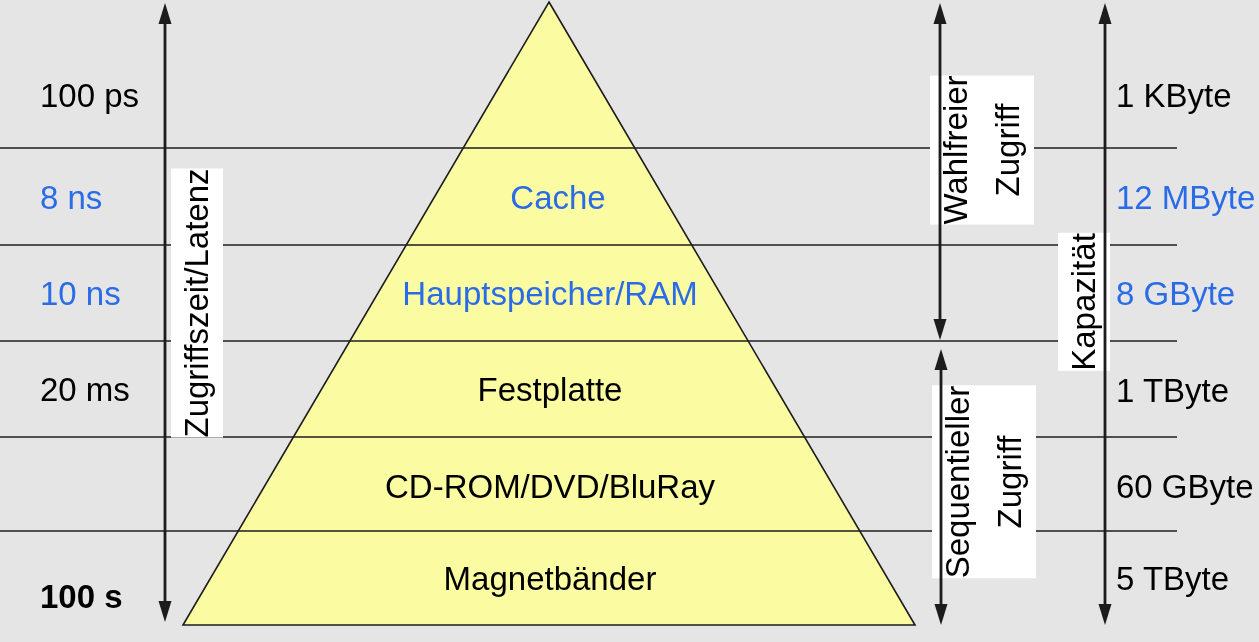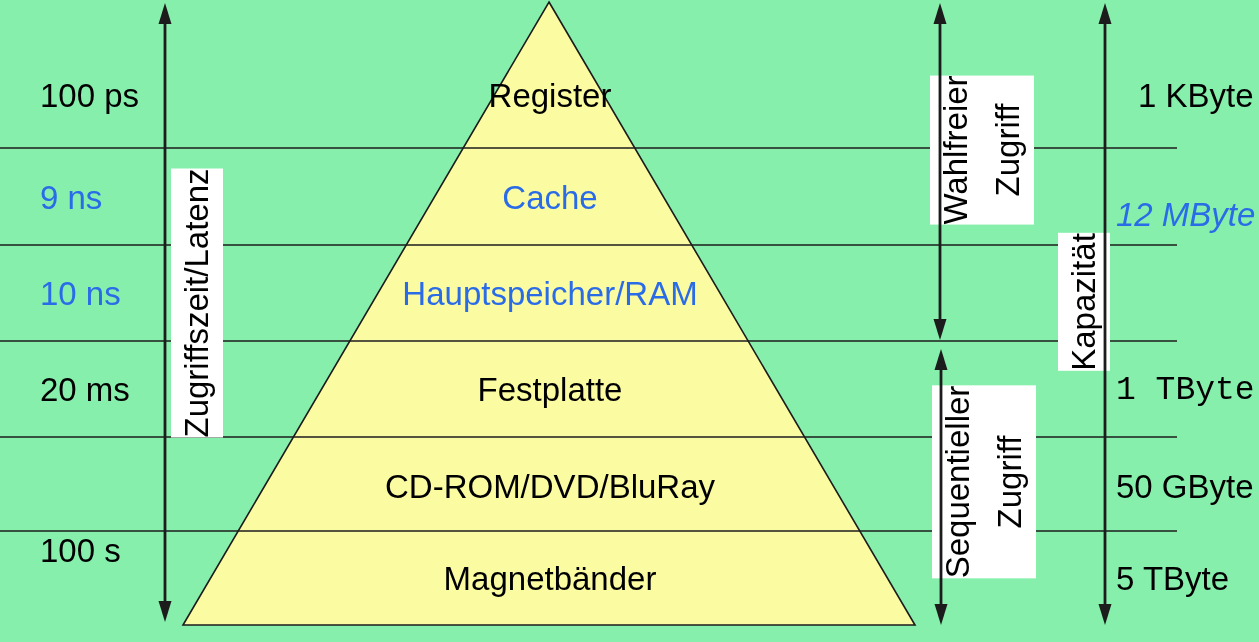--- a/index.html
+++ b/index.html
@@ -1,17 +1,17 @@
 <!DOCTYPE html>
 <html><head>
 <meta charset="utf-8">
 <style>
   html,body{margin:0;padding:0;background:#fff;}
   #stage{
-    position:relative;width:1259px;height:642px;background:#86efac;
+    position:relative;width:1259px;height:642px;background:#e5e5e5;
     font-family:"Liberation Sans","DejaVu Sans",sans-serif;
     overflow:hidden;
   }
   #stage svg{position:absolute;left:0;top:0;}
   #base-layer{z-index:1;}
   .lbl{
     position:absolute;z-index:2;font-size:33px;line-height:1;color:#000;
     white-space:nowrap;
   }
   .tick-left{left:40px;transform:translateY(-50%);}
@@ -33,48 +33,48 @@
   <svg id="base-layer" width="1259" height="642" viewBox="0 0 1259 642">
     <polygon points="549,2 915,625 183,625" stroke="#1c1c1c" stroke-width="1.6" fill="#fbfba2"></polygon>
     <line x1="0" y1="148" x2="1177" y2="148" stroke="#1c1c1c" stroke-width="1.6"></line>
     <line x1="0" y1="245" x2="1177" y2="245" stroke="#1c1c1c" stroke-width="1.6"></line>
     <line x1="0" y1="341" x2="1177" y2="341" stroke="#1c1c1c" stroke-width="1.6"></line>
     <line x1="0" y1="437" x2="1177" y2="437" stroke="#1c1c1c" stroke-width="1.6"></line>
     <line x1="0" y1="531" x2="1177" y2="531" stroke="#1c1c1c" stroke-width="1.6"></line>
   </svg>
 
   <div class="lbl tick-left" style="top: 95px; color: rgb(0, 0, 0);">100 ps</div>
-  <div class="lbl tick-left" style="top: 197px; color: rgb(42, 107, 232);">9 ns</div>
+  <div class="lbl tick-left" style="top: 197px; color: rgb(42, 107, 232);">8 ns</div>
   <div class="lbl tick-left" style="top: 293px; color: rgb(42, 107, 232);">10 ns</div>
   <div class="lbl tick-left" style="top: 389px; color: rgb(0, 0, 0);">20 ms</div>
-  <div class="lbl tick-left" style="top: 550px; color: rgb(0, 0, 0);">100 s</div>
+  <div class="lbl tick-left" style="top: 596px; color: rgb(0, 0, 0); font-weight: bold;">100 s</div>
 
   <div class="rot" style="left:197px;top:303px">Zugriffszeit/Latenz</div>
 
-  <div class="lbl pyr-lbl" style="top: 95px; color: rgb(0, 0, 0);">Register</div>
-  <div class="lbl pyr-lbl" style="top: 197px; color: rgb(42, 107, 232);">Cache</div>
+  <div class="lbl pyr-lbl" style="top: 197px; color: rgb(42, 107, 232); margin-left: 8px;">Cache</div>
   <div class="lbl pyr-lbl" style="top: 293px; color: rgb(42, 107, 232); text-align: right;">Hauptspeicher/RAM</div>
   <div class="lbl pyr-lbl" style="top: 389px; color: rgb(0, 0, 0); text-align: right;">Festplatte</div>
   <div class="lbl pyr-lbl" style="top: 486px; color: rgb(0, 0, 0);">CD-ROM/DVD/BluRay</div>
   <div class="lbl pyr-lbl" style="top: 578px; color: rgb(0, 0, 0);">Magnetbänder</div>
 
   <div class="rot" style="left:982px;top:150px">
     <span>Wahlfreier</span>
     <span>Zugriff</span>
   </div>
   <div class="rot" style="left:984px;top:482px">
     <span>Sequentieller</span>
     <span>Zugriff</span>
   </div>
   <div class="rot" style="left:1084px;top:302px">Kapazität</div>
 
-  <div class="lbl tick-right" style="top: 95px; color: rgb(0, 0, 0); margin-left: 22px;">1 KByte</div>
-  <div class="lbl tick-right" style="top: 214px; color: rgb(42, 107, 232); font-style: italic;">12 MByte</div>
-  <div class="lbl tick-right" style="top: 390px; color: rgb(0, 0, 0); font-family: Liberation Mono, monospace;">1 TByte</div>
-  <div class="lbl tick-right" style="top: 486px; color: rgb(0, 0, 0);">50 GByte</div>
+  <div class="lbl tick-right" style="top: 95px; color: rgb(0, 0, 0);">1 KByte</div>
+  <div class="lbl tick-right" style="top: 197px; color: rgb(42, 107, 232);">12 MByte</div>
+  <div class="lbl tick-right" style="top: 293px; color: rgb(42, 107, 232);">8 GByte</div>
+  <div class="lbl tick-right" style="top: 390px; color: rgb(0, 0, 0);">1 TByte</div>
+  <div class="lbl tick-right" style="top: 486px; color: rgb(0, 0, 0);">60 GByte</div>
   <div class="lbl tick-right" style="top: 578px; color: rgb(0, 0, 0);">5 TByte</div>
 
   <svg id="arrow-layer" width="1259" height="642" viewBox="0 0 1259 642">
     <g fill="#1c1c1c" stroke="#1c1c1c">
       <line x1="165" y1="21" x2="165" y2="604" stroke-width="2.8"></line>
       <polygon points="165,3 158.5,24 171.5,24" stroke="none"></polygon>
       <polygon points="165,622 158.5,601 171.5,601" stroke="none"></polygon>
     </g>
     <g fill="#1c1c1c" stroke="#1c1c1c">
       <line x1="940" y1="21" x2="940" y2="322" stroke-width="2.8"></line>

